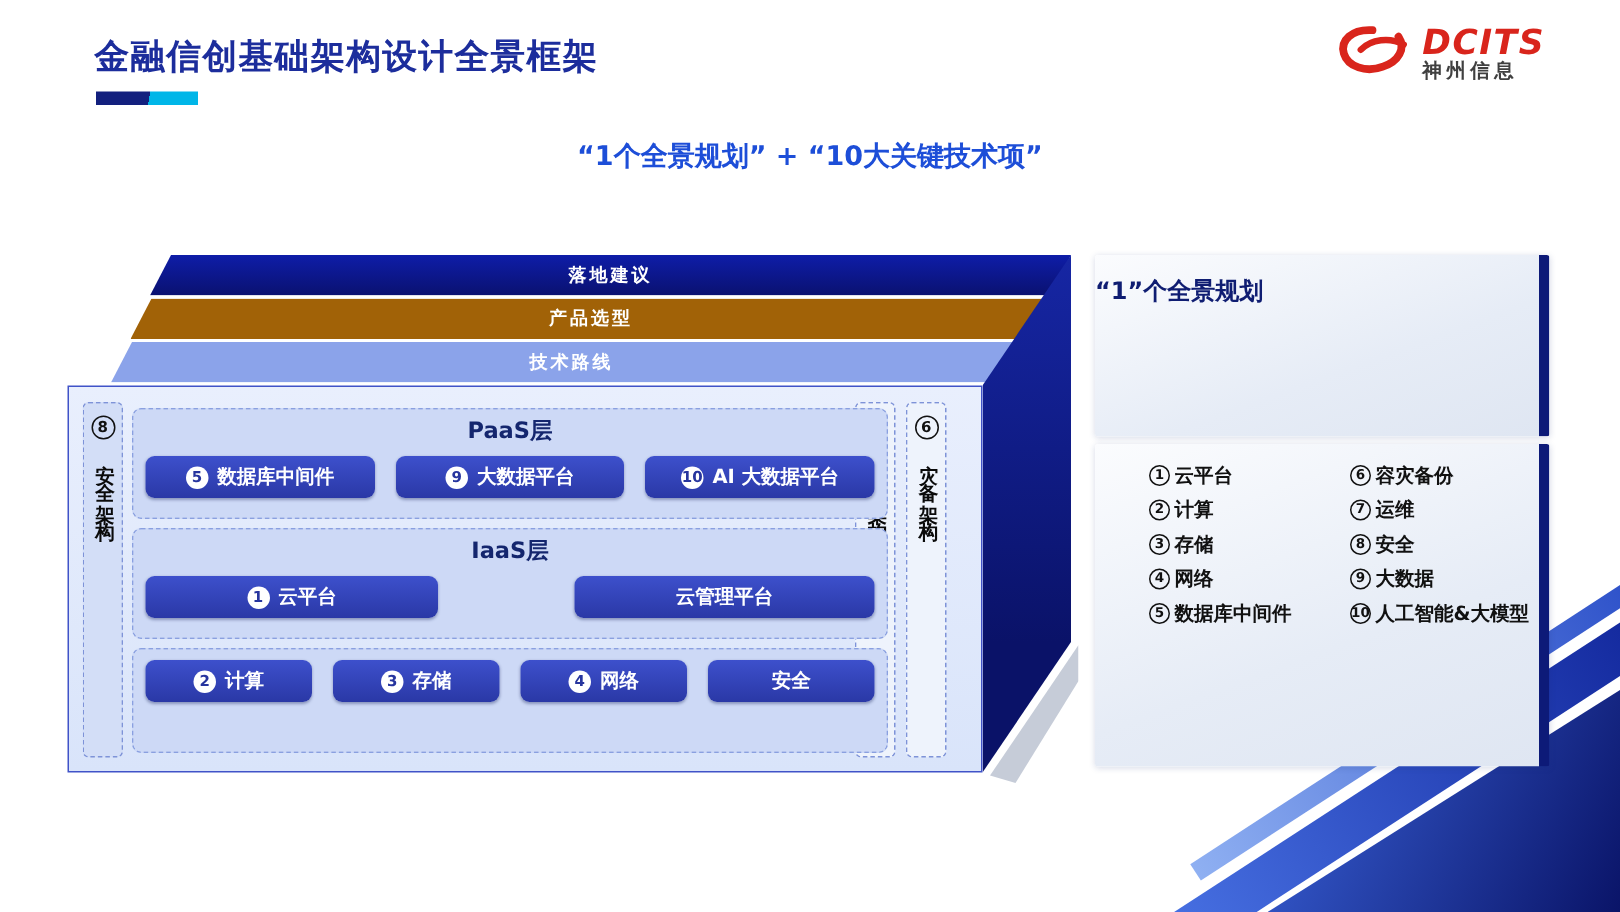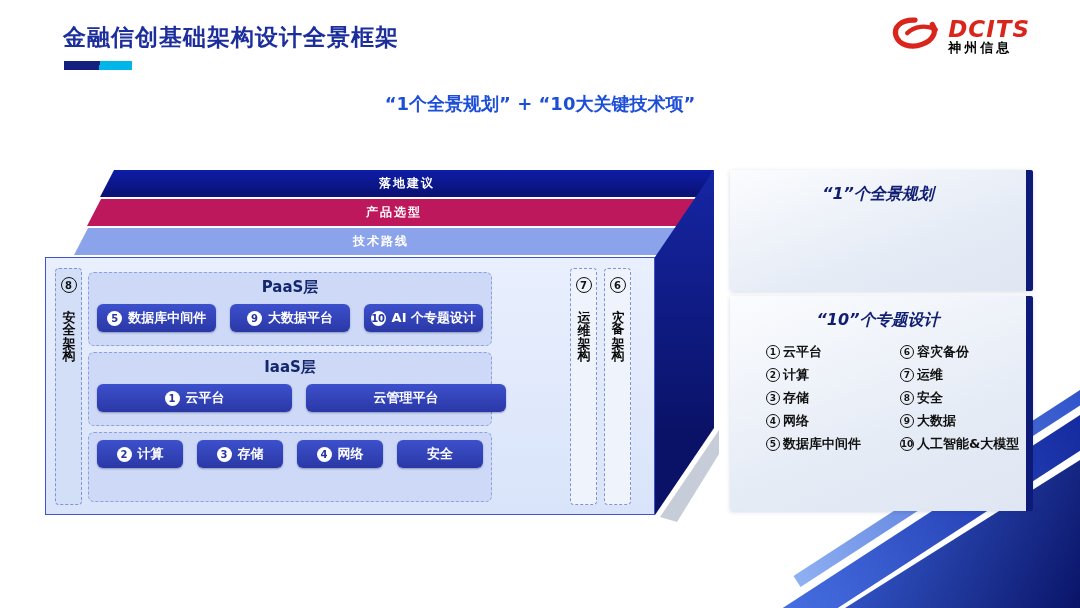--- a/index.html
+++ b/index.html
@@ -8,41 +8,41 @@
     position:relative; width:1080px; height:608px; background:#fff;
     overflow:hidden; font-family:"DejaVu Sans","Liberation Sans",sans-serif;padding-left:20px;
   }
   
   .title{ position:absolute; left:63px; top:22px; font-size:23px; font-weight:bold; color:#1c2d9c; letter-spacing:1px; }
   .title-underline{ position:absolute; left:64px; top:61px; width:68px; height:9px;
     background:linear-gradient(100deg,#13207e 52%,#00b6e8 52%); }
   .logo{ position:absolute; right:50px; top:14px; display:flex; align-items:center; gap:7px; }
   .logo-text{ display:flex; flex-direction:column; align-items:flex-start; line-height:1.08; }
   .logo-brand{ font-size:23px; font-weight:bold; font-style:italic; color:#d9251c; letter-spacing:1px; }
-  .logo-company{ font-size:13px; font-weight:bold; color:#000000; letter-spacing:3px; }
+  .logo-company{ font-size:13px; font-weight:bold; color:#404040; letter-spacing:3px; }
   .subtitle{ position:absolute; left:0; top:92px; width:1080px; text-align:center;
     font-size:18px; font-weight:bold; color:#1d4ed8; }
 
   
   .stripes{ position:absolute; inset:0; overflow:hidden; pointer-events:none; }
   .stripe{ position:absolute; transform:rotate(-33deg); }
   .stripe.s-a{ right:-48px; bottom:118px; width:360px; height:13px;
     background:linear-gradient(90deg,#8fb0f2,#2a4ec8); }
   .stripe.s-b{ right:-55px; bottom:66px; width:400px; height:30px;
     background:linear-gradient(90deg,#4a74e6,#12279c); }
   .corner{ position:absolute; right:0; bottom:0; width:235px; height:148px;
     clip-path:polygon(100% 0,100% 100%,0 100%);
     background:linear-gradient(115deg,#3b64dc,#0a1468); }
 
   
   .bar{ position:absolute; width:614px; height:27px; display:flex; align-items:center; justify-content:center;
     color:#fff; font-weight:bold; font-size:12px; letter-spacing:2px;
     clip-path:polygon(14px 0,100% 0,calc(100% - 14px) 100%,0 100%); }
   .bar1{ left:100px; top:170px; background:linear-gradient(180deg,#0e1da8,#0a1170); }
-  .bar2{ left:87px;  top:199px; background:#be185d; }
+  .bar2{ left:87px;  top:199px; background:#a16207; }
   .bar3{ left:74px;  top:228px; background:#8ba3ea; }
 
   .side-panel{ position:absolute; left:655px; top:170px; width:60px; height:345px;
     clip-path:polygon(0 87px,59px 0,59px 258px,0 345px);
     background:linear-gradient(180deg,#1626a4 0%,#0a1268 75%); }
   .shadow-wedge{ position:absolute; left:660px; top:430px; width:62px; height:95px;
     clip-path:polygon(0 87px,59px 0,59px 24px,17px 92px);
     background:#c6ccd8; }
 
   .body-box{ position:absolute; left:45px; top:257px; width:610px; height:258px;
@@ -55,21 +55,21 @@
   .vstrip.left{ left:55px; background:#d3def7; }
   .vstrip.r1{ left:570px; background:#eef3fc; }
   .vstrip.r2{ left:604px; background:#eef3fc; }
   .circle-outline{ width:16px; height:16px; border:1.5px solid #111; border-radius:50%;
     display:flex; align-items:center; justify-content:center;
     font-size:10px; font-weight:bold; color:#111; flex:0 0 auto; background:transparent; }
   .vlabel{ writing-mode:vertical-rl; text-orientation:upright;
     font-size:13px; font-weight:bold; color:#0a0a0a; letter-spacing:13px; }
 
   
-  .section{ position:absolute; left:88px; width:404px; background:#cdd9f6;
+  .section{ position:absolute; left:88px; width:504px; background:#cdd9f6;
     border:1px dashed #8aa0e0; border-radius:6px; }
   .s1{ top:272px; height:74px; }
   .s2{ top:352px; height:74px; }
   .s3{ top:432px; height:70px; }
   .section-title{ text-align:center; font-size:15px; font-weight:bold; color:#14266e; margin-top:5px; }
   .btn-row{ display:flex; align-items:center; margin-top:7px; padding:0 8px; gap:14px; }
   .btn{ height:28px; border-radius:6px; background:linear-gradient(180deg,#3d50cc,#2a38a6);
     color:#fff; font-size:13px; font-weight:bold;
     display:flex; align-items:center; justify-content:center; gap:6px; flex:1;
     box-shadow:0 1px 2px rgba(10,20,80,.35); white-space:nowrap; }
@@ -79,21 +79,21 @@
   .s2 .btn.w-cloud{ flex:0 0 195px; }
   .s2 .btn.w-cloudmgmt{ flex:0 0 200px;text-align:right; }
 
   
   .panel{ position:absolute; left:730px; width:303px;
     background:linear-gradient(160deg,#fbfcfe 0%,#e6ecf6 60%,#dfe6f2 100%);
     border-right:7px solid #0d1a78; border-radius:2px;
     box-shadow:0 1px 4px rgba(30,50,120,.18); }
   .p1{ top:170px; height:121px; }
   .p2{ top:296px; height:215px; }
-  .panel-title{ text-align:center; font-size:16px; font-weight:bold; color:#0f1d72; margin-top:14px;font-style:italic; }
+  .panel-title{ font-size:16px; font-weight:bold; color:#0f1d72; margin-top:14px; }
   .panel-lines{ margin-top:12px; }
   .panel-line{ text-align:center; font-size:13px; font-weight:bold; color:#111; line-height:25px; }
   .topic-cols{ display:flex; margin-top:13px; padding-left:36px; gap:22px; }
   .topic-col{ display:flex; flex-direction:column; gap:7px; }
   .topic-col.c1{ width:112px; }
   .topic{ display:flex; align-items:center; gap:3px; font-size:13px; font-weight:bold; color:#111; height:16px; white-space:nowrap; }
   .topic .circle-outline{ width:14px; height:14px; font-size:9px; border-width:1px; }
 </style>
 </head>
 <body>
@@ -157,21 +157,21 @@
       <div class="btn">
         <span class="num">5</span>
         <span>数据库中间件</span>
       </div>
       <div class="btn">
         <span class="num">9</span>
         <span>大数据平台</span>
       </div>
       <div class="btn">
         <span class="num">10</span>
-        <span>AI 个专题设计</span>
+        <span>AI 大数据平台</span>
       </div>
     </div>
   </div>
 
   <div class="section s2">
     <div class="section-title">IaaS层</div>
     <div class="btn-row">
       <div class="btn w-cloud">
         <span class="num">1</span>
         <span>云平台</span>
@@ -200,21 +200,20 @@
         <span>安全</span>
       </div>
     </div>
   </div>
 
   <div class="panel p1">
     <div class="panel-title">“1”个全景规划</div>
   </div>
 
   <div class="panel p2">
-    <div class="panel-title">“10”个专题设计</div>
     <div class="topic-cols">
       <div class="topic-col c1">
         <div class="topic">
           <span class="circle-outline">1</span>
           <span>云平台</span>
         </div>
         <div class="topic">
           <span class="circle-outline">2</span>
           <span>计算</span>
         </div>

